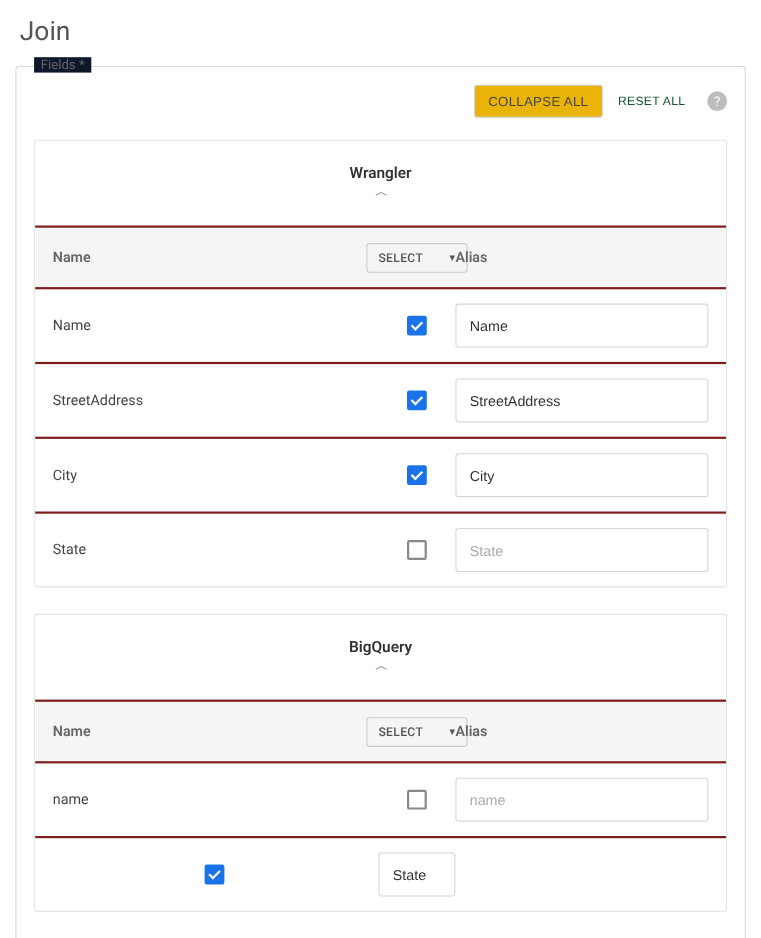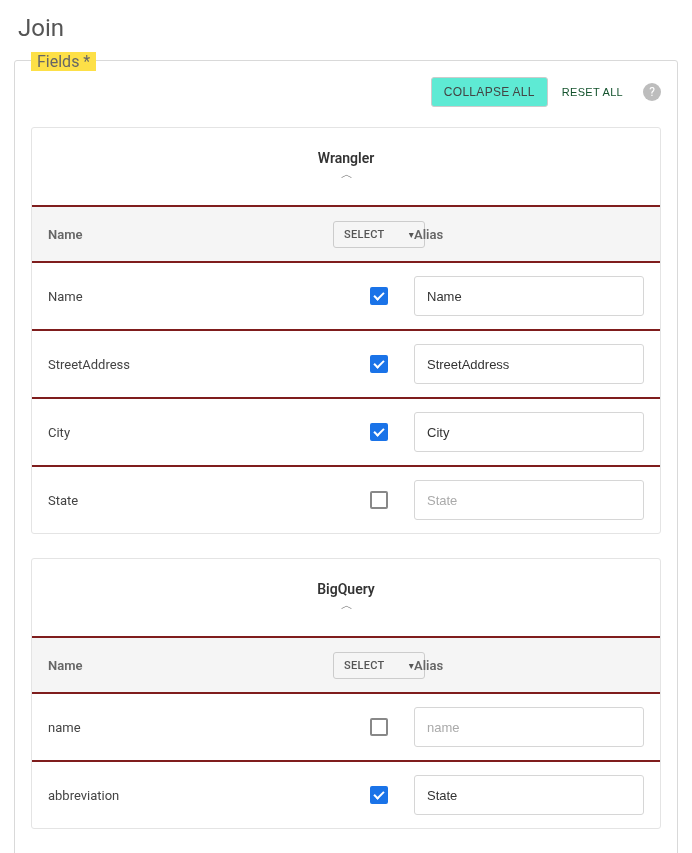--- a/index.html
+++ b/index.html
@@ -1,21 +1,21 @@
 <!DOCTYPE html>
 <html><head>
   <meta charset="utf-8">
   <style>
     * { box-sizing: border-box; margin: 0; padding: 0; }
     body { font-family: -apple-system, BlinkMacSystemFont, "Segoe UI", Roboto, Arial, sans-serif; background: #fff; color: #333; width: 692px; }
     .page-title { font-size: 24px; font-weight: 400; color: #555; padding: 14px 18px 8px; }
     .fieldset { border: 1px solid #d9d9d9; border-radius: 3px; margin: 10px 14px; position: relative; padding: 16px 16px 20px; }
-    .legend { position: absolute; top: -9px; left: 16px; background: #fde047; padding: 0 6px; font-size: 16px; color: #666; }
+    .legend { position: absolute; top: -9px; left: 16px; background: #0f172a; padding: 0 6px; font-size: 12px; color: #666; }
     .toolbar { display: flex; justify-content: flex-end; align-items: center; gap: 8px; margin-bottom: 20px; }
-    .btn { border: 1px solid #ccc; background: #5eead4; border-radius: 3px; padding: 7px 12px; font-size: 12px; font-weight: 500; letter-spacing: .3px; color: #444; cursor: pointer; }
+    .btn { border: 1px solid #ccc; background: #eab308; border-radius: 3px; padding: 7px 12px; font-size: 12px; font-weight: 500; letter-spacing: .3px; color: #444; cursor: pointer; }
     .link-btn { border: none; background: transparent; padding: 7px 6px; font-size: 11px; font-weight: 400; letter-spacing: .3px; color: #14532d; cursor: pointer; }
     .help { width: 18px; height: 18px; border-radius: 50%; background: #bdbdbd; color: #fff; font-size: 12px; display: flex; align-items: center; justify-content: center; margin-left: 6px; }
     .panel { border: 1px solid #e4e4e4; border-radius: 3px; margin-bottom: 24px; }
     .panel-header { display: flex; justify-content: space-between; align-items: center; padding: 22px 24px; cursor: pointer; flex-direction: column; }
     .panel-title { font-size: 14px; font-weight: 600; color: #333; }
     .chev { font-size: 12px; color: #666; }
     .grid { }
     .row { display: grid; grid-template-columns: 1fr 70px 230px; align-items: center; padding: 12px 16px 12px 14px; border-top: 2px solid #7f1d1d; min-height: 68px; }
     .row.header { background: #f5f5f5; min-height: 56px; }
     .row.header .col-name { font-size: 13px; font-weight: 600; color: #666; }
@@ -110,21 +110,20 @@
             <div class="col-alias">Alias</div>
           </div>
           <div class="row">
             <div class="col-name">name</div>
             <div class="col-check">
               <span class="cbx"></span>
             </div>
             <div class="col-alias"><input type="text" placeholder="name" style=""></div>
           </div>
           <div class="row">
-            <div class="col-name">abbreviation</div>
             <div class="col-check">
               <span class="cbx checked"></span>
             </div>
             <div class="col-alias"><input type="text" placeholder="abbreviation" value="State" style=""></div>
           </div>
         </div>
       </div>
     </div>
 
 </div>

